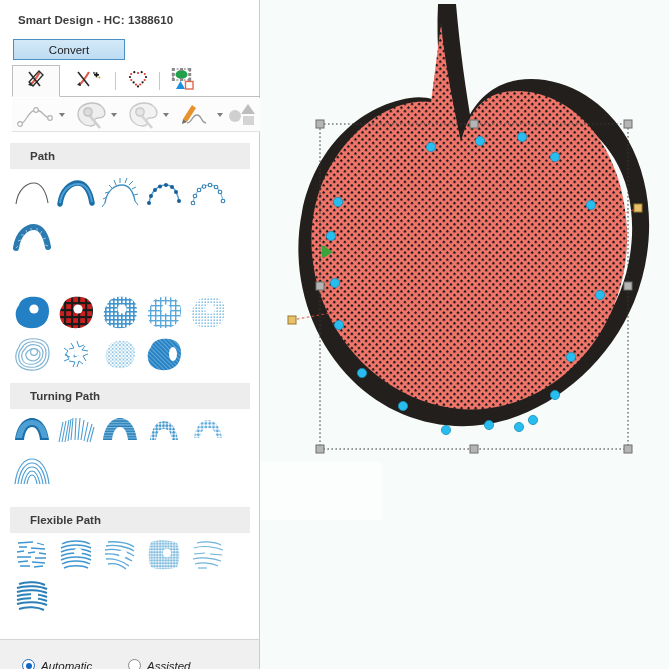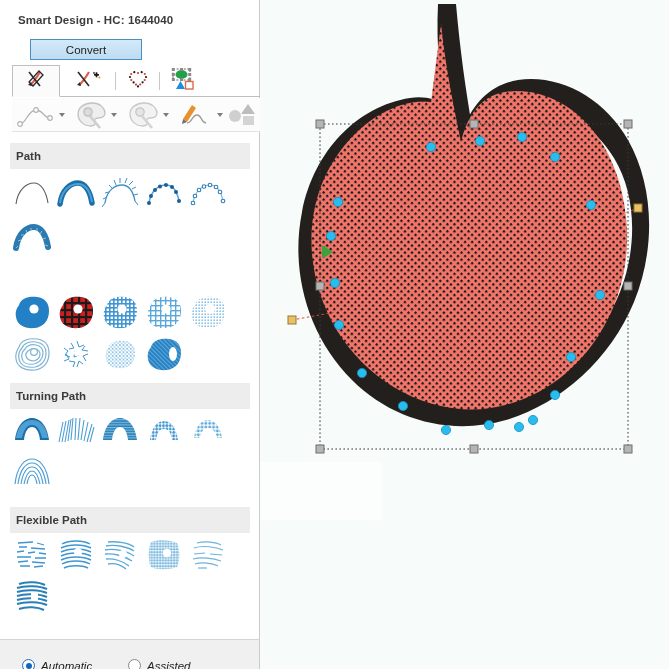--- a/index.html
+++ b/index.html
@@ -70,21 +70,21 @@
     display: flex; align-items: center; justify-content: center;
     cursor: default;
   }
   #btn-new-object {
     width: 103px;
     border: 1px solid #a9a9a9;
     background: #ffffff;
   }
   #btn-convert {
     width: 112px;
-    margin-left: 18px;
+    margin-left: 1px;
     border: 1px solid #4a90c4;
     background: linear-gradient(180deg,#d3e9f8 0%, #bedcf2 100%);
   }
 
   
   #tabstrip {
     position: absolute;
     left: 12px; top: 65px;
     width: 248px; height: 32px;
     border-bottom: 1px solid #bfbfbf;
@@ -133,21 +133,21 @@
   
   .section-header {
     position: absolute;
     left: 10px;
     width: 240px; height: 26px;
     background: #ededed;
     box-sizing: border-box;
     display: flex; align-items: center;
   }
   .section-header span {
-    margin-left: 6px;
+    margin-left: 20px;
     font-size: 11.5px;
     font-weight: bold;
     color: #3b3b3b;
   }
   .section-body {
     position: absolute;
     left: 10px;
     width: 240px;
     background: #ffffff;
   }
@@ -312,21 +312,21 @@
         <rect x="56" y="445" width="8" height="8" fill="#b5b5b5" stroke="#6f6f6f" stroke-width="1"></rect>
         <rect x="210" y="445" width="8" height="8" fill="#b5b5b5" stroke="#6f6f6f" stroke-width="1"></rect>
         <rect x="364" y="445" width="8" height="8" fill="#b5b5b5" stroke="#6f6f6f" stroke-width="1"></rect>
       </g>
     </svg>
   </div>
 
   <div id="panel">
     <div id="panel-top"></div>
 
-    <div class="panel-title">Smart Design - HC: 1644040</div>
+    <div class="panel-title">Smart Design - HC: 1388610</div>
 
     <div id="btn-row">
       <div class="pbtn" id="btn-convert">Convert</div>
     </div>
 
     <div id="tabstrip">
 
       <div class="tab active" style="left:0px;width:48px;">
         <span>
           <svg width="22" height="20" viewBox="0 0 22 20">

